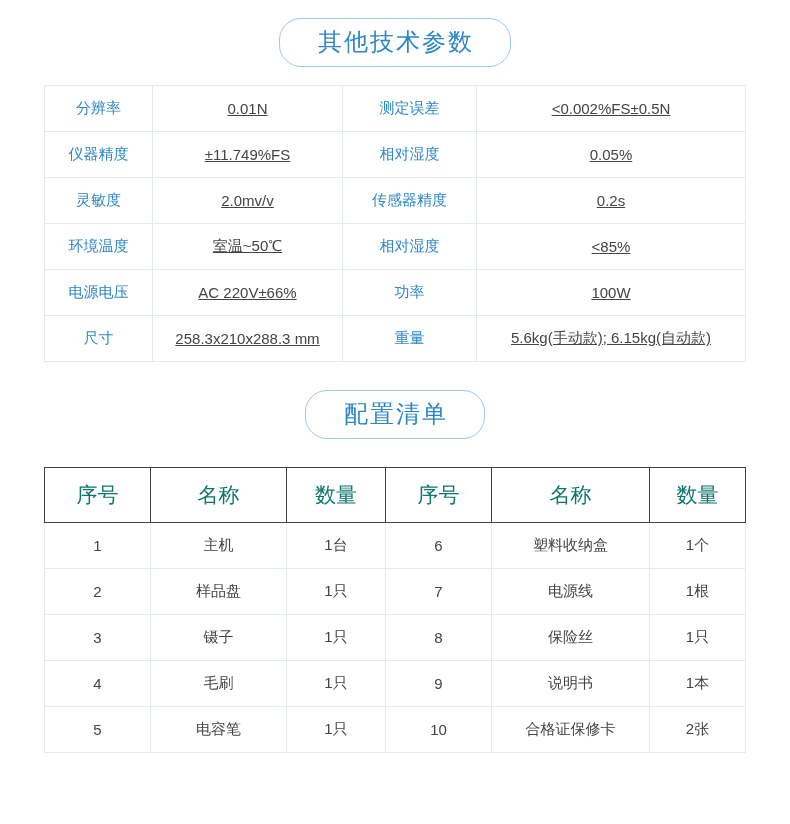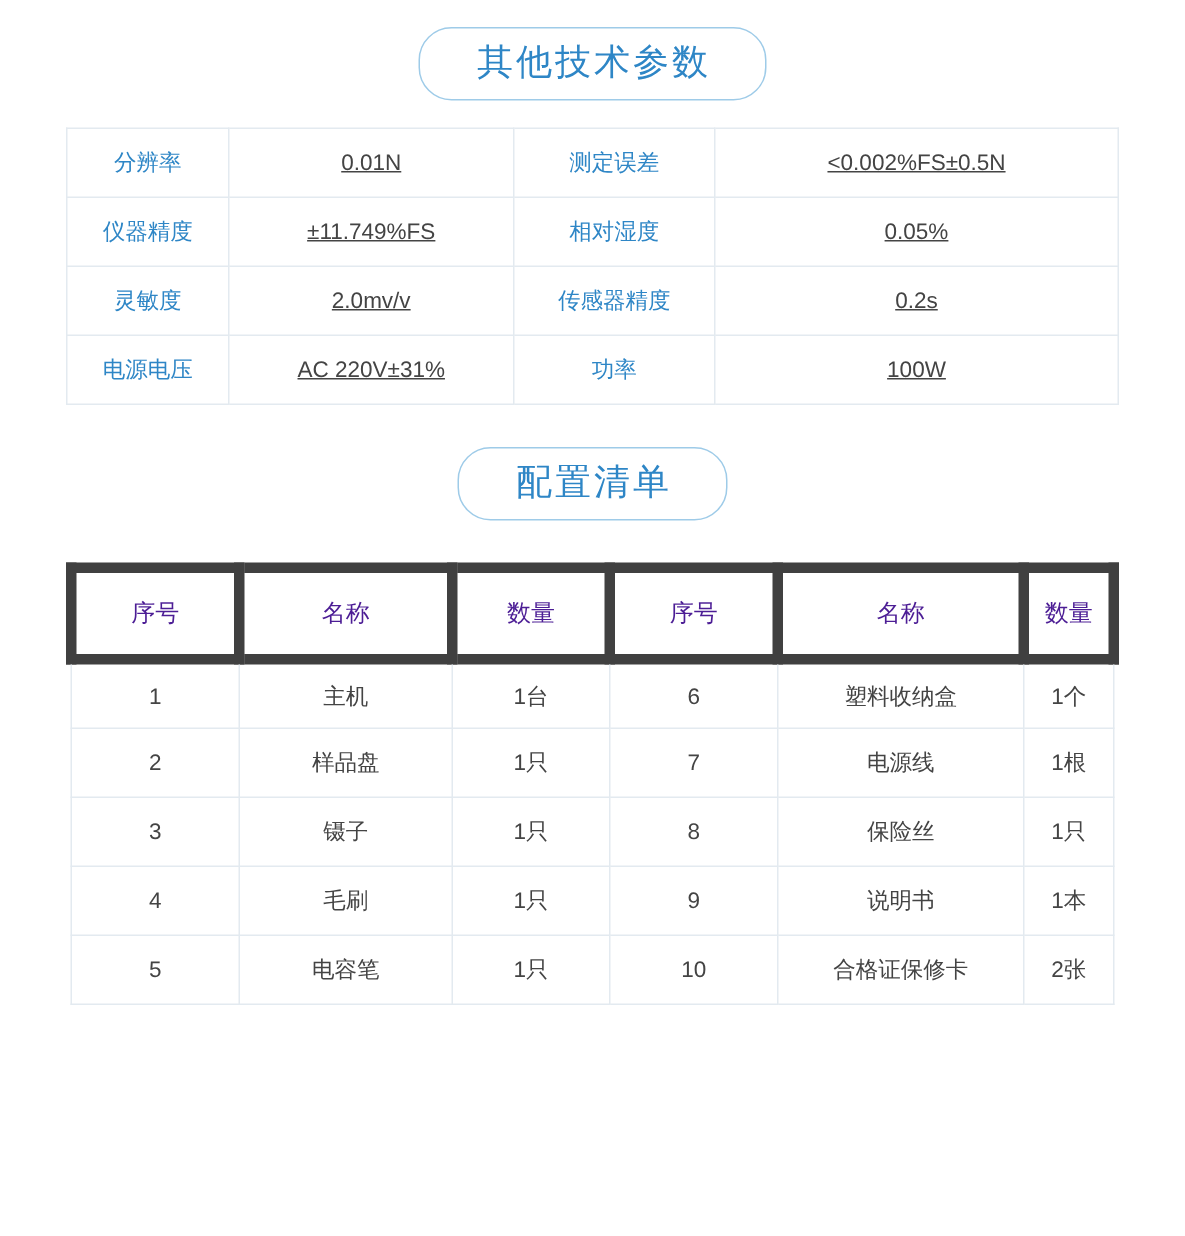--- a/index.html
+++ b/index.html
@@ -73,25 +73,25 @@
   }
 
   
   table.config {
     width: 702px;
     border-collapse: collapse;
     table-layout: fixed;
     border: 1px solid #cfdce6;
   }
   table.config th {
-    border: 7px solid #404040;
+    border: 1px solid #404040;
     height: 52px;
-    font-size: 16px;
+    font-size: 21px;
     font-weight: normal;
-    color: #4c1d95;
+    color: #0f766e;
     text-align: center;
     vertical-align: middle;
   }
   table.config td {
     border: 1px solid #e3eaf0;
     height: 46px;
     font-size: 15px;
     font-weight: normal;
     color: #444444;
     text-align: center;
@@ -132,24 +132,36 @@
           <td class="label">相对湿度</td>
           <td class="value">0.05%</td>
         </tr>
         <tr>
           <td class="label">灵敏度</td>
           <td class="value">2.0mv/v</td>
           <td class="label">传感器精度</td>
           <td class="value">0.2s</td>
         </tr>
         <tr>
+          <td class="label">环境温度</td>
+          <td class="value">室温~50℃</td>
+          <td class="label">相对湿度</td>
+          <td class="value">&lt;85%</td>
+        </tr>
+        <tr>
           <td class="label">电源电压</td>
-          <td class="value">AC 220V±31%</td>
+          <td class="value">AC 220V±66%</td>
           <td class="label">功率</td>
           <td class="value">100W</td>
+        </tr>
+        <tr>
+          <td class="label">尺寸</td>
+          <td class="value">258.3x210x288.3 mm</td>
+          <td class="label">重量</td>
+          <td class="value">5.6kg(手动款); 6.15kg(自动款)</td>
         </tr>
       </tbody>
     </table>
   </div>
 
   <div class="gap-b"></div>
 
   <div class="section-title-wrap">
     <div class="section-title">配置清单</div>
   </div>

